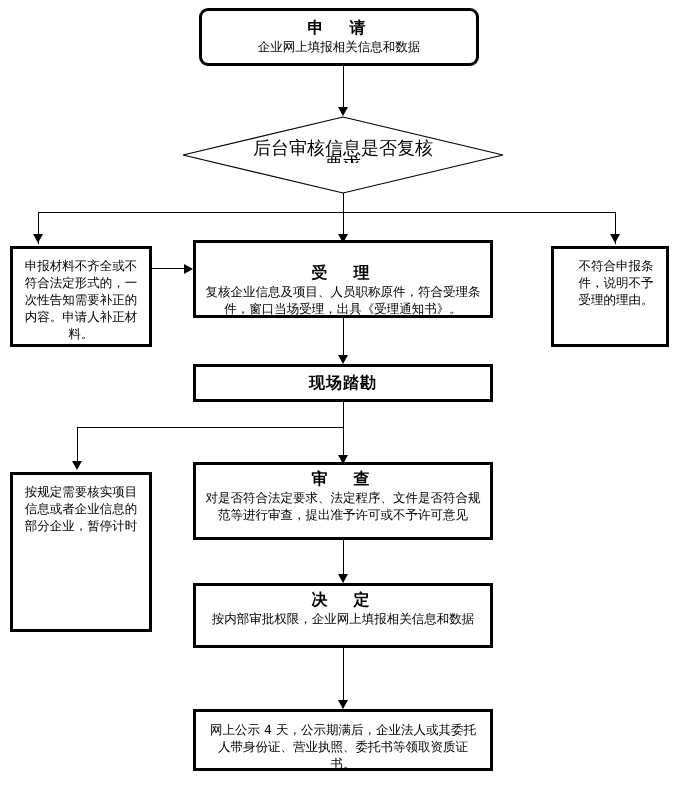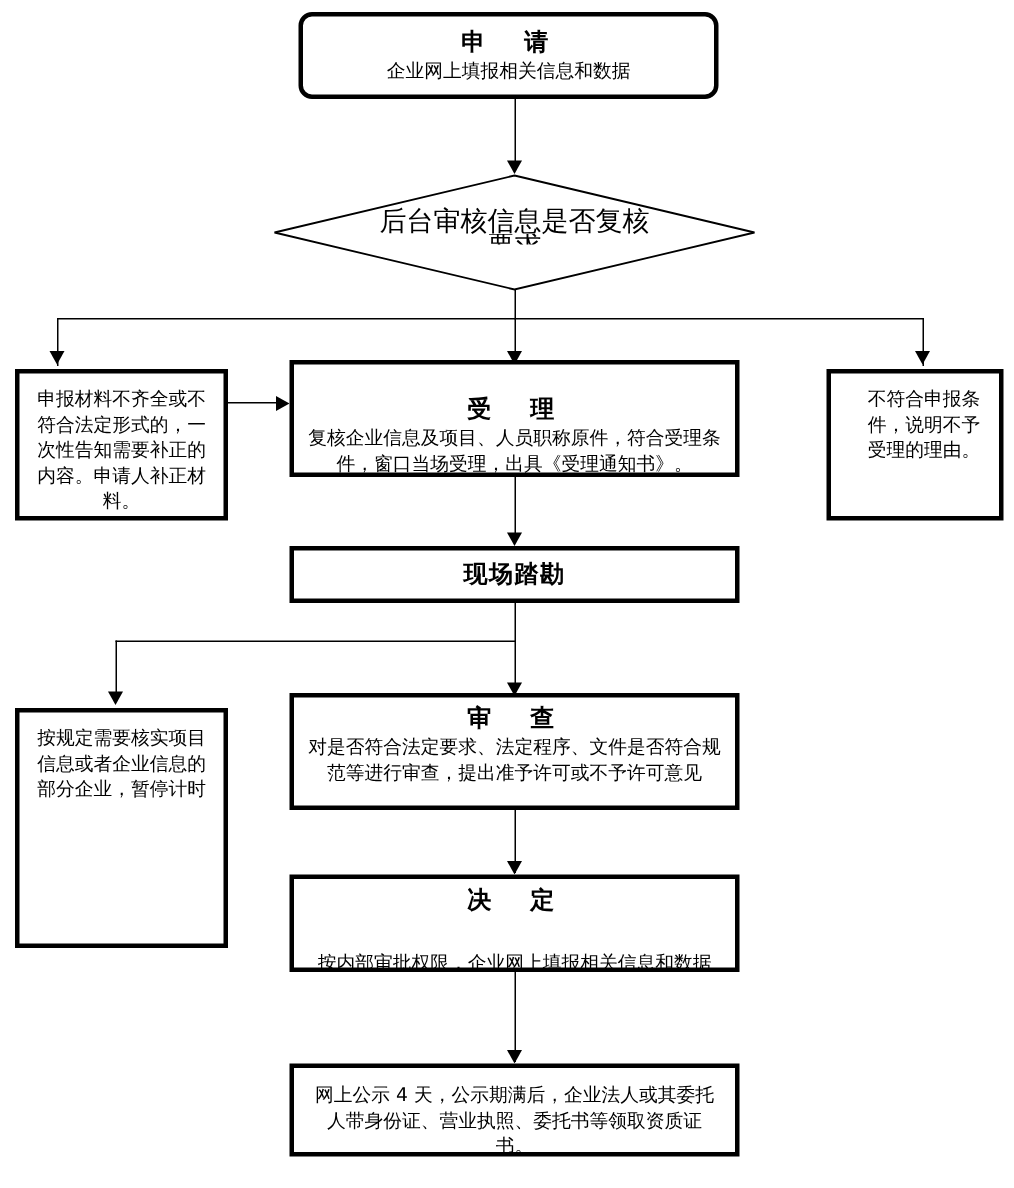--- a/index.html
+++ b/index.html
@@ -170,21 +170,21 @@
   </div>
 
   <div class="node" style="left:193px; top:462px; width:300px; height:78px; padding:4px 8px 0 8px;">
     <div class="title">审  查</div>
     <div class="body-text">对是否符合法定要求、法定程序、文件是否符合规范等进行审查，提出准予许可或不予许可意见</div>
   </div>
 
   <div class="edge v" style="left:343px; top:540px; height:42px;"></div>
   <div class="arrow down" style="left:338px; top:574px;"></div>
 
-  <div class="node" style="left:193px; top:583px; width:300px; height:65px; padding:4px 8px 0 8px;gap:23px;">
+  <div class="node" style="left:193px; top:583px; width:300px; height:65px; padding:4px 8px 0 8px;">
     <div class="title">决  定</div>
     <div class="body-text">按内部审批权限，企业网上填报相关信息和数据</div>
   </div>
 
   <div class="edge v" style="left:343px; top:648px; height:60px;"></div>
   <div class="arrow down" style="left:338px; top:700px;"></div>
 
   <div class="node" style="left:193px; top:709px; width:300px; height:62px; padding:9px 10px 0 10px;">
     <div class="body-text">网上公示 4 天，公示期满后，企业法人或其委托人带身份证、营业执照、委托书等领取资质证书。</div>
   </div>

